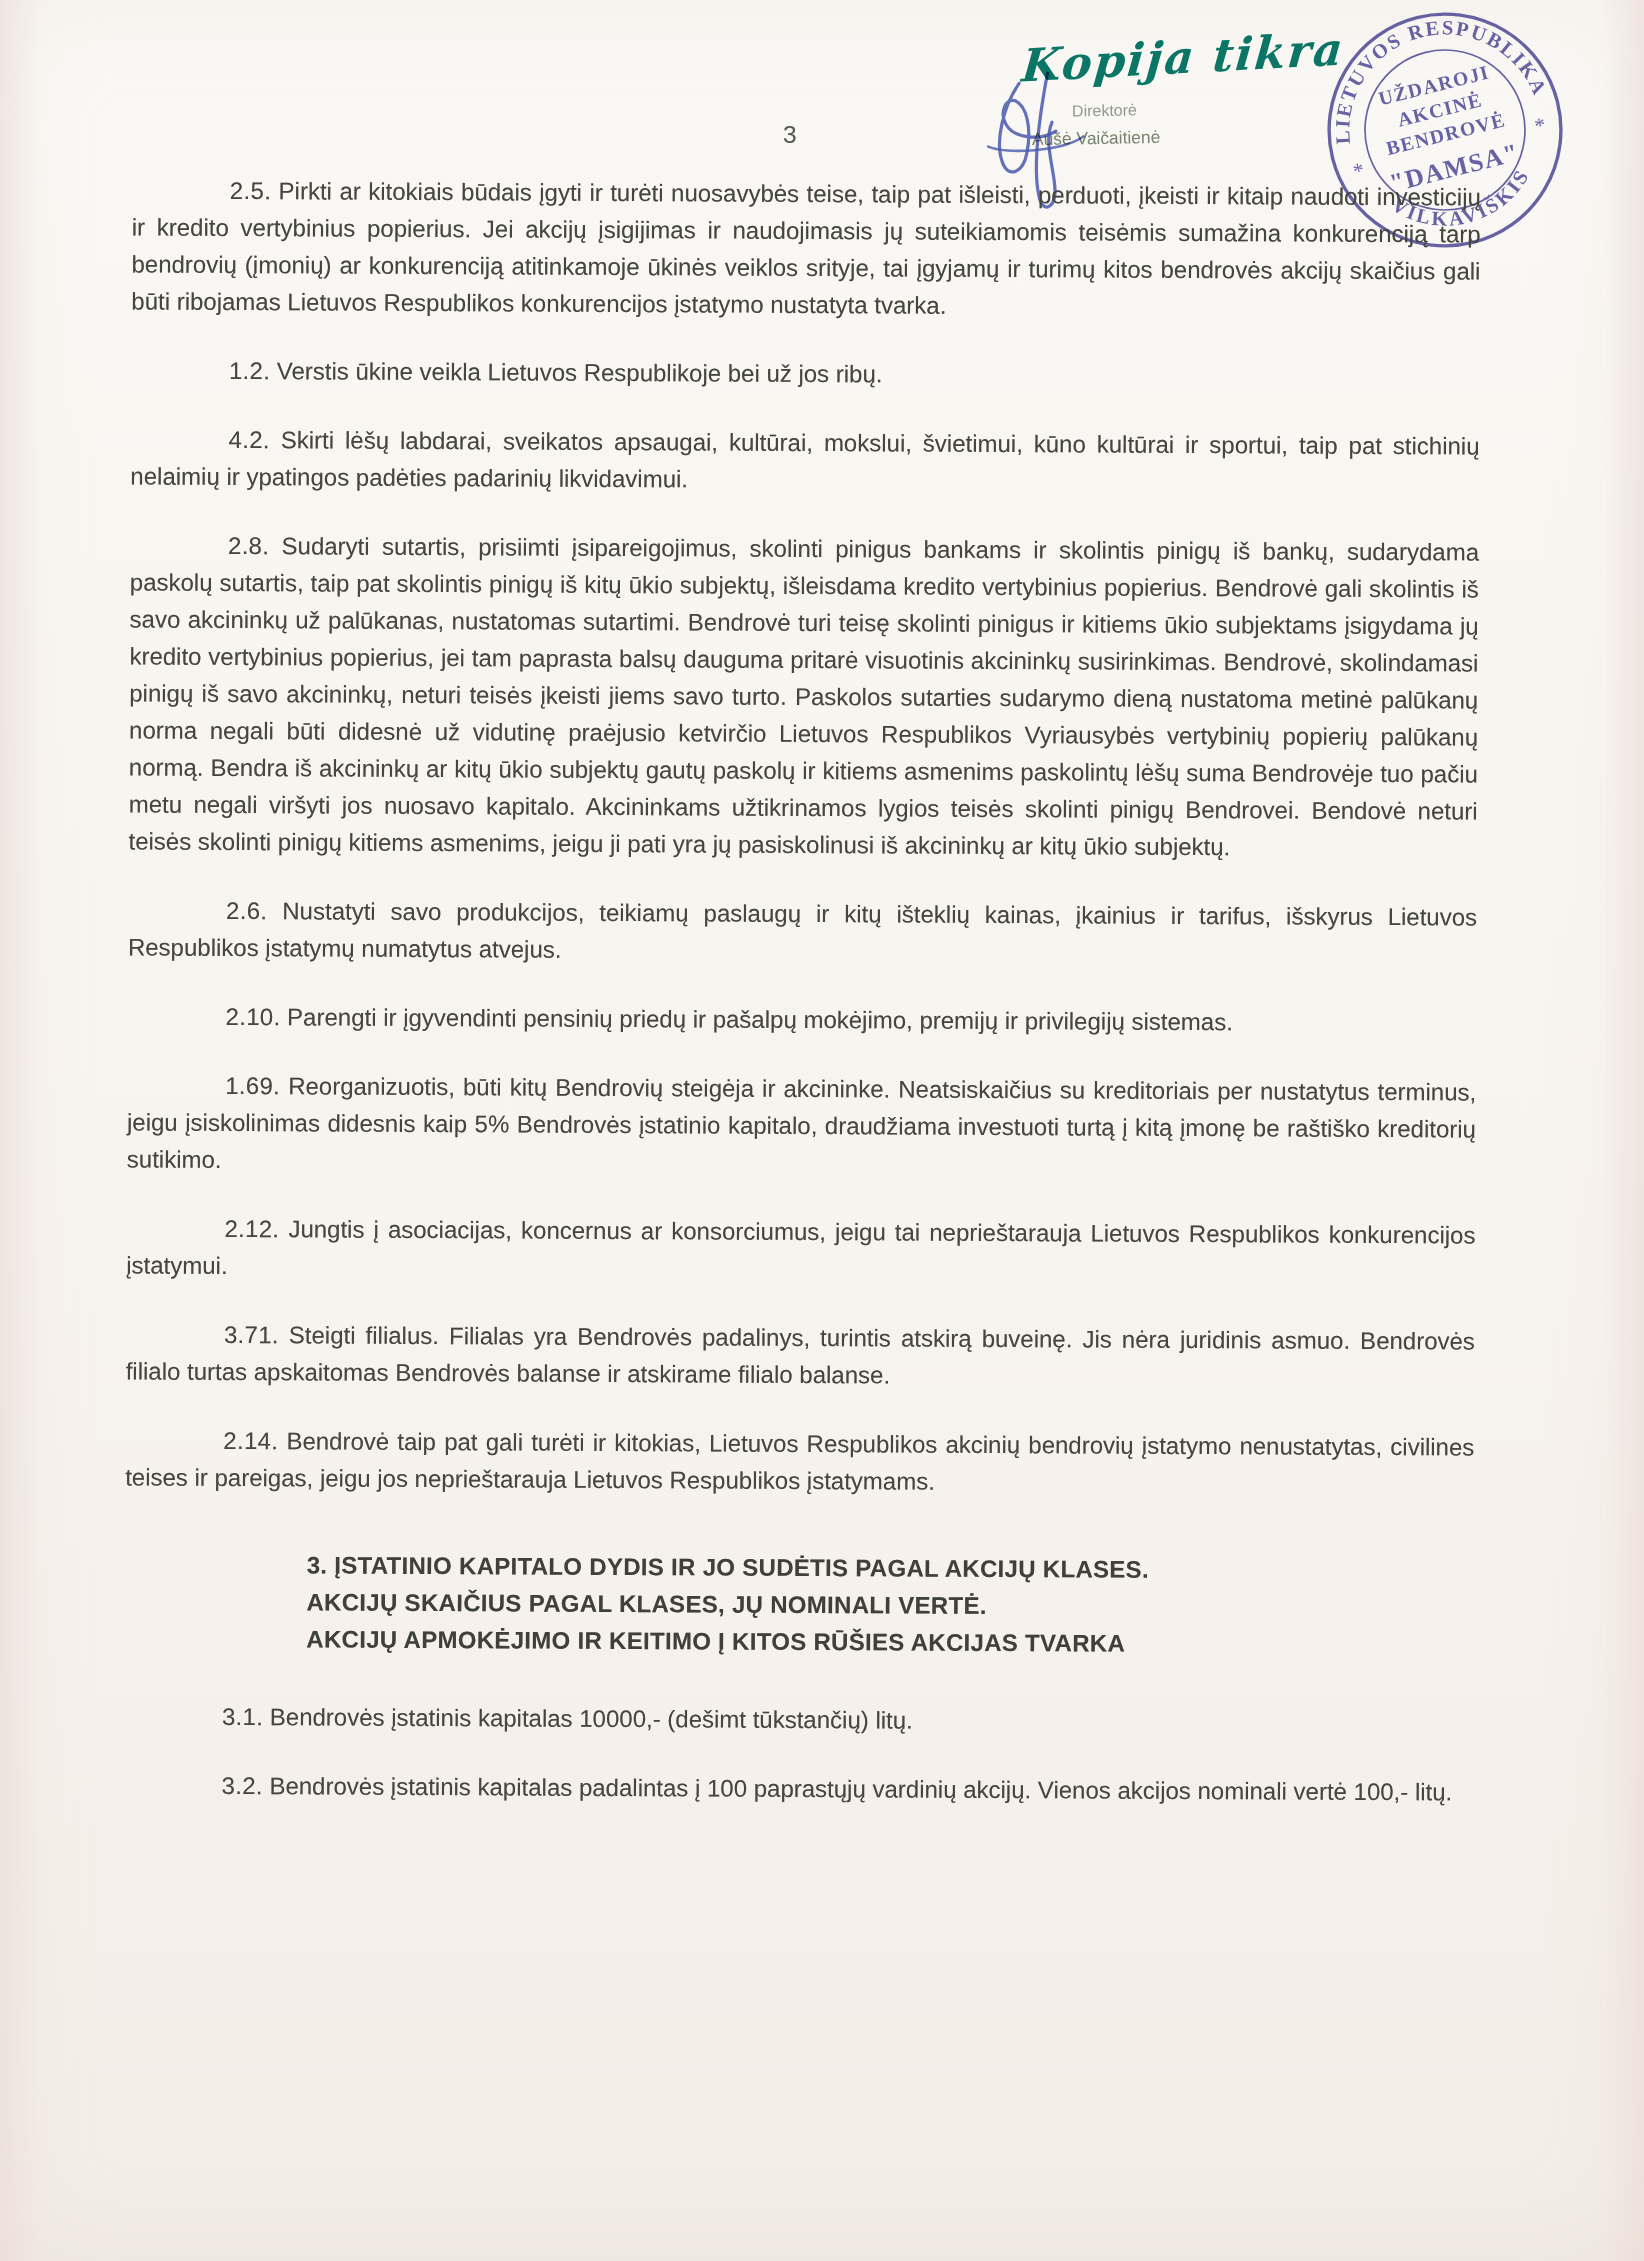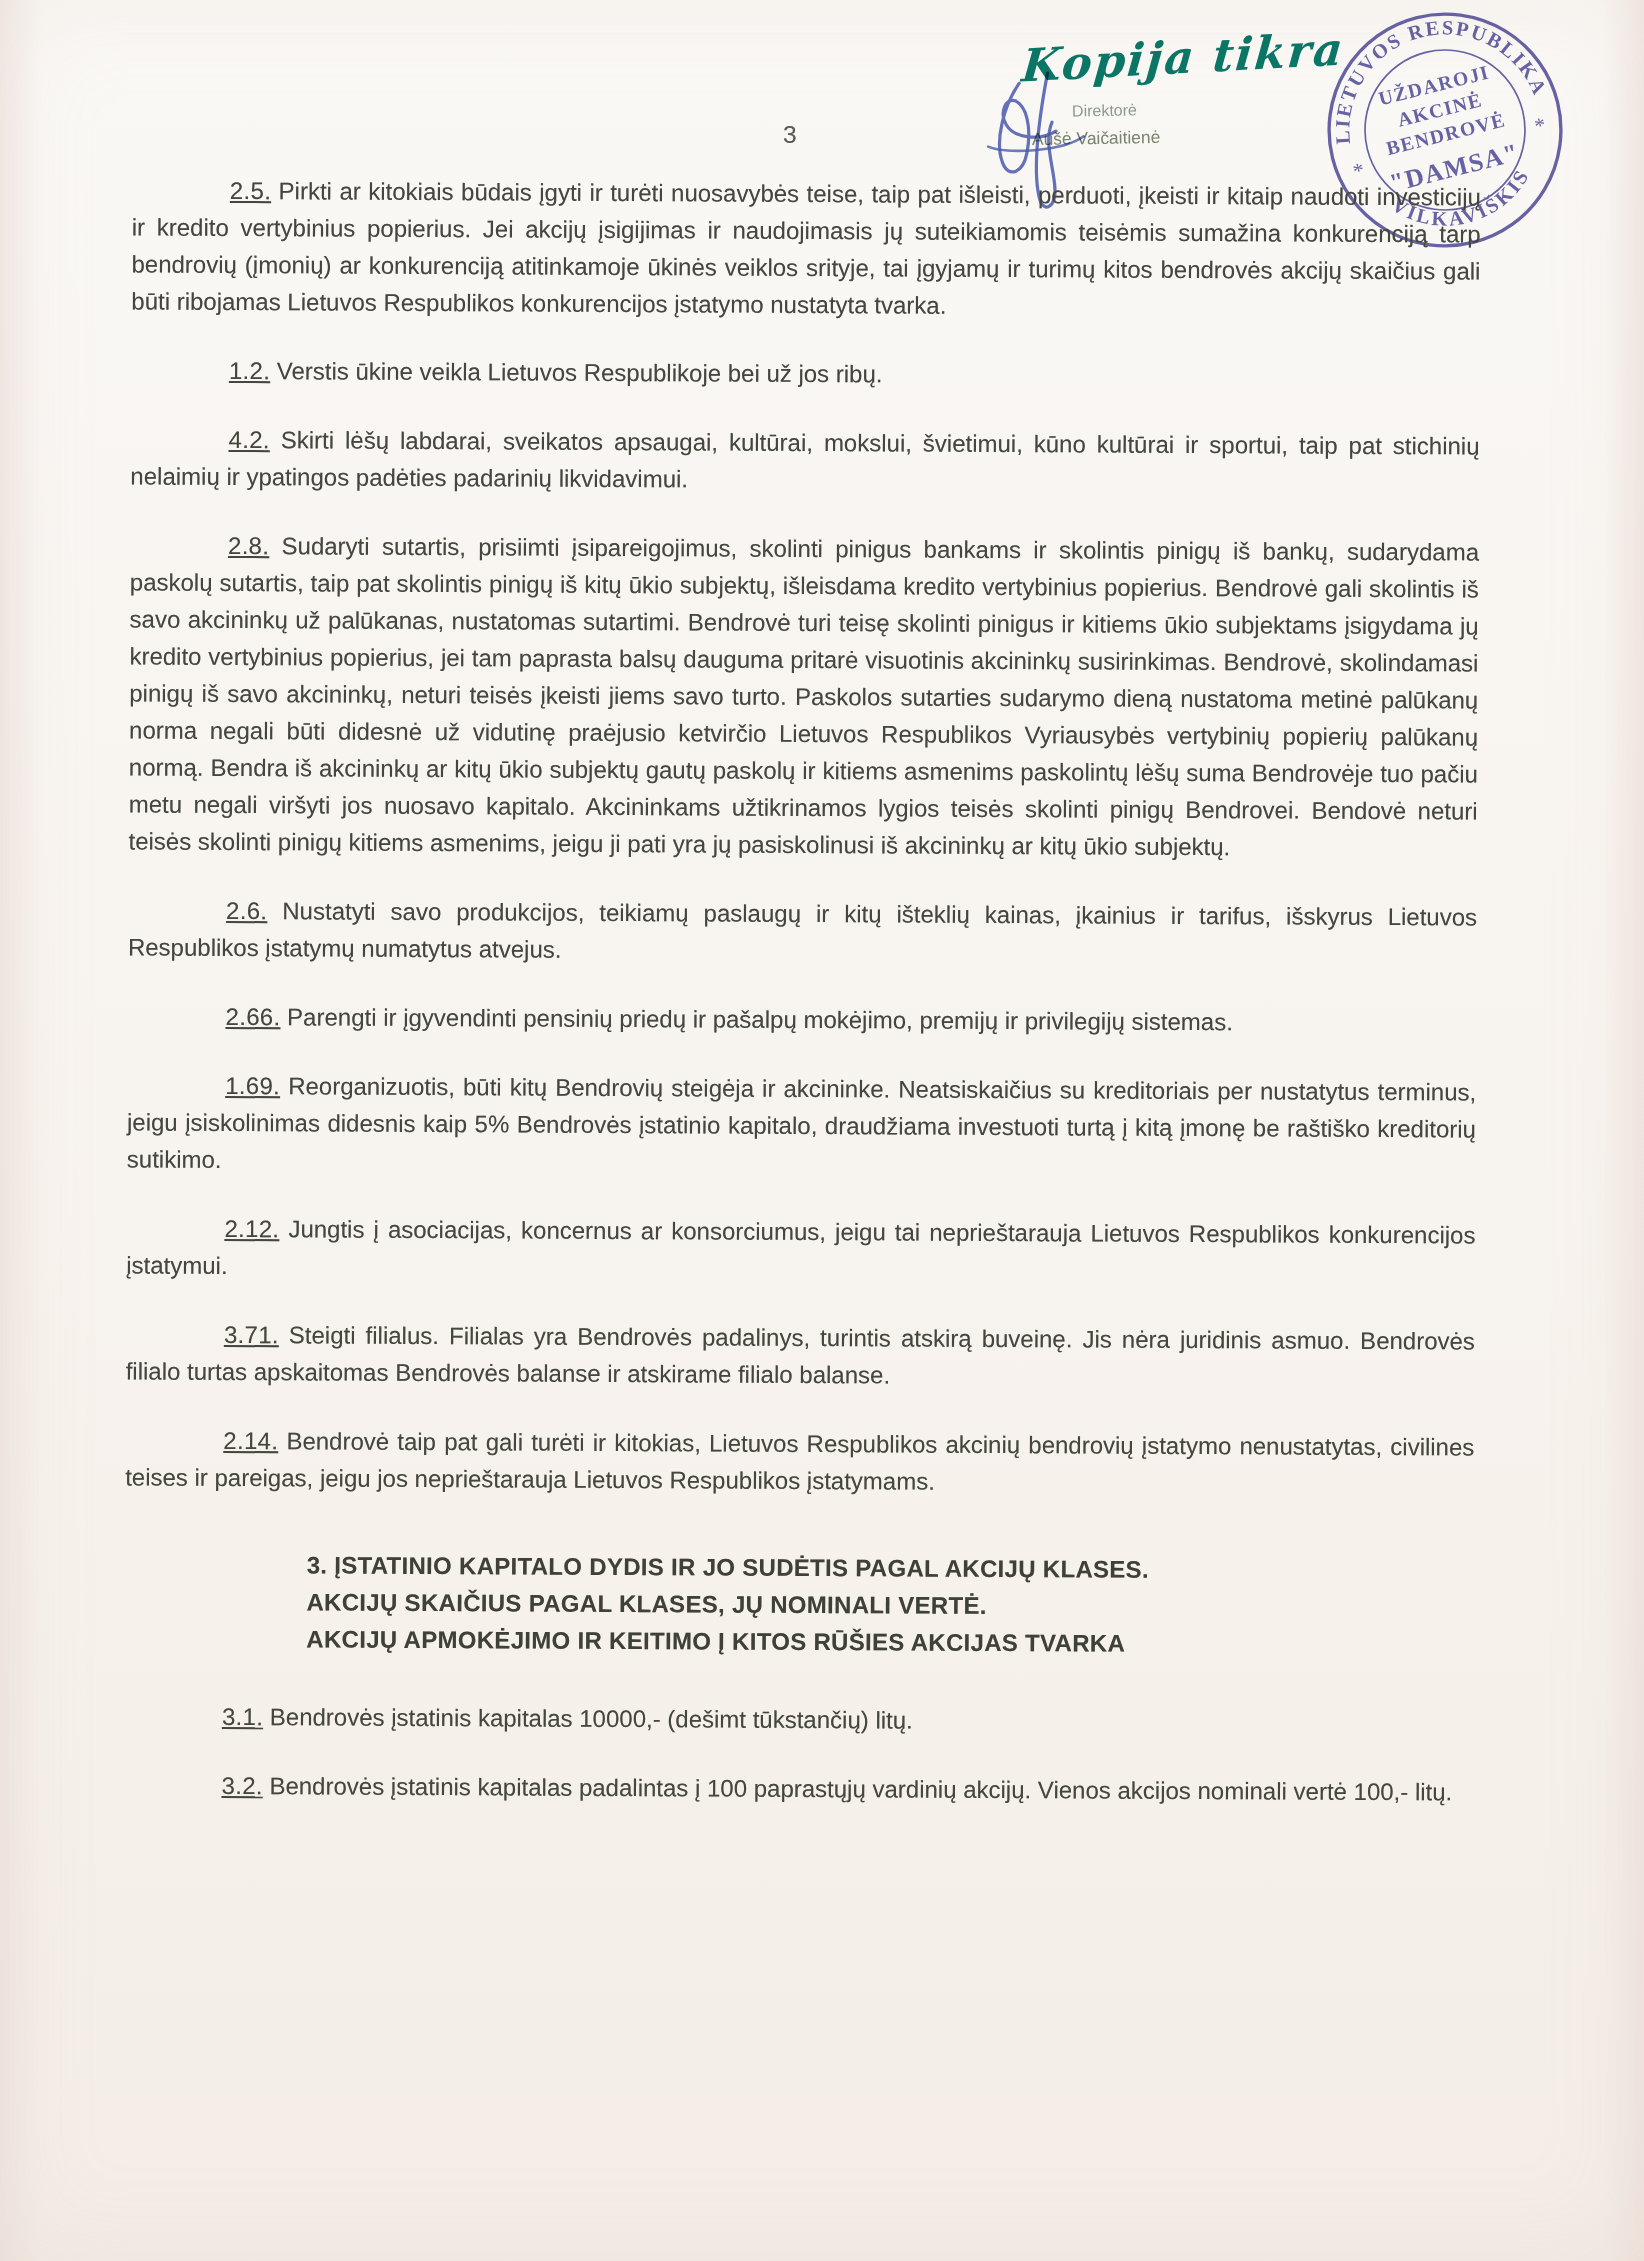--- a/index.html
+++ b/index.html
@@ -92,21 +92,21 @@
     text-align: justify;
     transform: rotate(0.3deg);
     transform-origin: 50% 0;
     text-shadow: 0 0 0.6px rgba(69,71,63,0.35);
   }
 
   p.clause {
     margin: 0 0 32px 0;
     text-indent: 98px;
   }
-  p.clause .num { letter-spacing: 0.3px; text-decoration: underline; }
+  p.clause .num { letter-spacing: 0.3px; }
 
   .heading {
     margin: 50px 0 41px 182px;
     font-weight: bold;
     text-align: left;
     letter-spacing: 0.3px;
     color: #3f4139;
   }
   .heading div { line-height: 37px; }
 </style>
@@ -156,21 +156,21 @@
     <p class="clause"><span class="num">2.5.</span> <span>Pirkti ar kitokiais būdais įgyti ir turėti nuosavybės teise, taip pat išleisti, perduoti, įkeisti ir kitaip naudoti investicijų ir kredito vertybinius popierius. Jei akcijų įsigijimas ir naudojimasis jų suteikiamomis teisėmis sumažina konkurenciją tarp bendrovių (įmonių) ar konkurenciją atitinkamoje ūkinės veiklos srityje, tai įgyjamų ir turimų kitos bendrovės akcijų skaičius gali būti ribojamas Lietuvos Respublikos konkurencijos įstatymo nustatyta tvarka.</span></p>
 
     <p class="clause"><span class="num">1.2.</span> <span>Verstis ūkine veikla Lietuvos Respublikoje bei už jos ribų.</span></p>
 
     <p class="clause"><span class="num">4.2.</span> <span>Skirti lėšų labdarai, sveikatos apsaugai, kultūrai, mokslui, švietimui, kūno kultūrai ir sportui, taip pat stichinių nelaimių ir ypatingos padėties padarinių likvidavimui.</span></p>
 
     <p class="clause"><span class="num">2.8.</span> <span>Sudaryti sutartis, prisiimti įsipareigojimus, skolinti pinigus bankams ir skolintis pinigų iš bankų, sudarydama paskolų sutartis, taip pat skolintis pinigų iš kitų ūkio subjektų, išleisdama kredito vertybinius popierius. Bendrovė gali skolintis iš savo akcininkų už palūkanas, nustatomas sutartimi. Bendrovė turi teisę skolinti pinigus ir kitiems ūkio subjektams įsigydama jų kredito vertybinius popierius, jei tam paprasta balsų dauguma pritarė visuotinis akcininkų susirinkimas. Bendrovė, skolindamasi pinigų iš savo akcininkų, neturi teisės įkeisti jiems savo turto. Paskolos sutarties sudarymo dieną nustatoma metinė palūkanų norma negali būti didesnė už vidutinę praėjusio ketvirčio Lietuvos Respublikos Vyriausybės vertybinių popierių palūkanų normą. Bendra iš akcininkų ar kitų ūkio subjektų gautų paskolų ir kitiems asmenims paskolintų lėšų suma Bendrovėje tuo pačiu metu negali viršyti jos nuosavo kapitalo. Akcininkams užtikrinamos lygios teisės skolinti pinigų Bendrovei. Bendovė neturi teisės skolinti pinigų kitiems asmenims, jeigu ji pati yra jų pasiskolinusi iš akcininkų ar kitų ūkio subjektų.</span></p>
 
     <p class="clause"><span class="num">2.6.</span> <span>Nustatyti savo produkcijos, teikiamų paslaugų ir kitų išteklių kainas, įkainius ir tarifus, išskyrus Lietuvos Respublikos įstatymų numatytus atvejus.</span></p>
 
-    <p class="clause"><span class="num">2.66.</span> <span>Parengti ir įgyvendinti pensinių priedų ir pašalpų mokėjimo, premijų ir privilegijų sistemas.</span></p>
+    <p class="clause"><span class="num">2.10.</span> <span>Parengti ir įgyvendinti pensinių priedų ir pašalpų mokėjimo, premijų ir privilegijų sistemas.</span></p>
 
     <p class="clause"><span class="num">1.69.</span> <span>Reorganizuotis, būti kitų Bendrovių steigėja ir akcininke. Neatsiskaičius su kreditoriais per nustatytus terminus, jeigu įsiskolinimas didesnis kaip 5% Bendrovės įstatinio kapitalo, draudžiama investuoti turtą į kitą įmonę be raštiško kreditorių sutikimo.</span></p>
 
     <p class="clause"><span class="num">2.12.</span> <span>Jungtis į asociacijas, koncernus ar konsorciumus, jeigu tai neprieštarauja Lietuvos Respublikos konkurencijos įstatymui.</span></p>
 
     <p class="clause"><span class="num">3.71.</span> <span>Steigti filialus. Filialas yra Bendrovės padalinys, turintis atskirą buveinę. Jis nėra juridinis asmuo. Bendrovės filialo turtas apskaitomas Bendrovės balanse ir atskirame filialo balanse.</span></p>
 
     <p class="clause"><span class="num">2.14.</span> <span>Bendrovė taip pat gali turėti ir kitokias, Lietuvos Respublikos akcinių bendrovių įstatymo nenustatytas, civilines teises ir pareigas, jeigu jos neprieštarauja Lietuvos Respublikos įstatymams.</span></p>
 
     <div class="heading">

